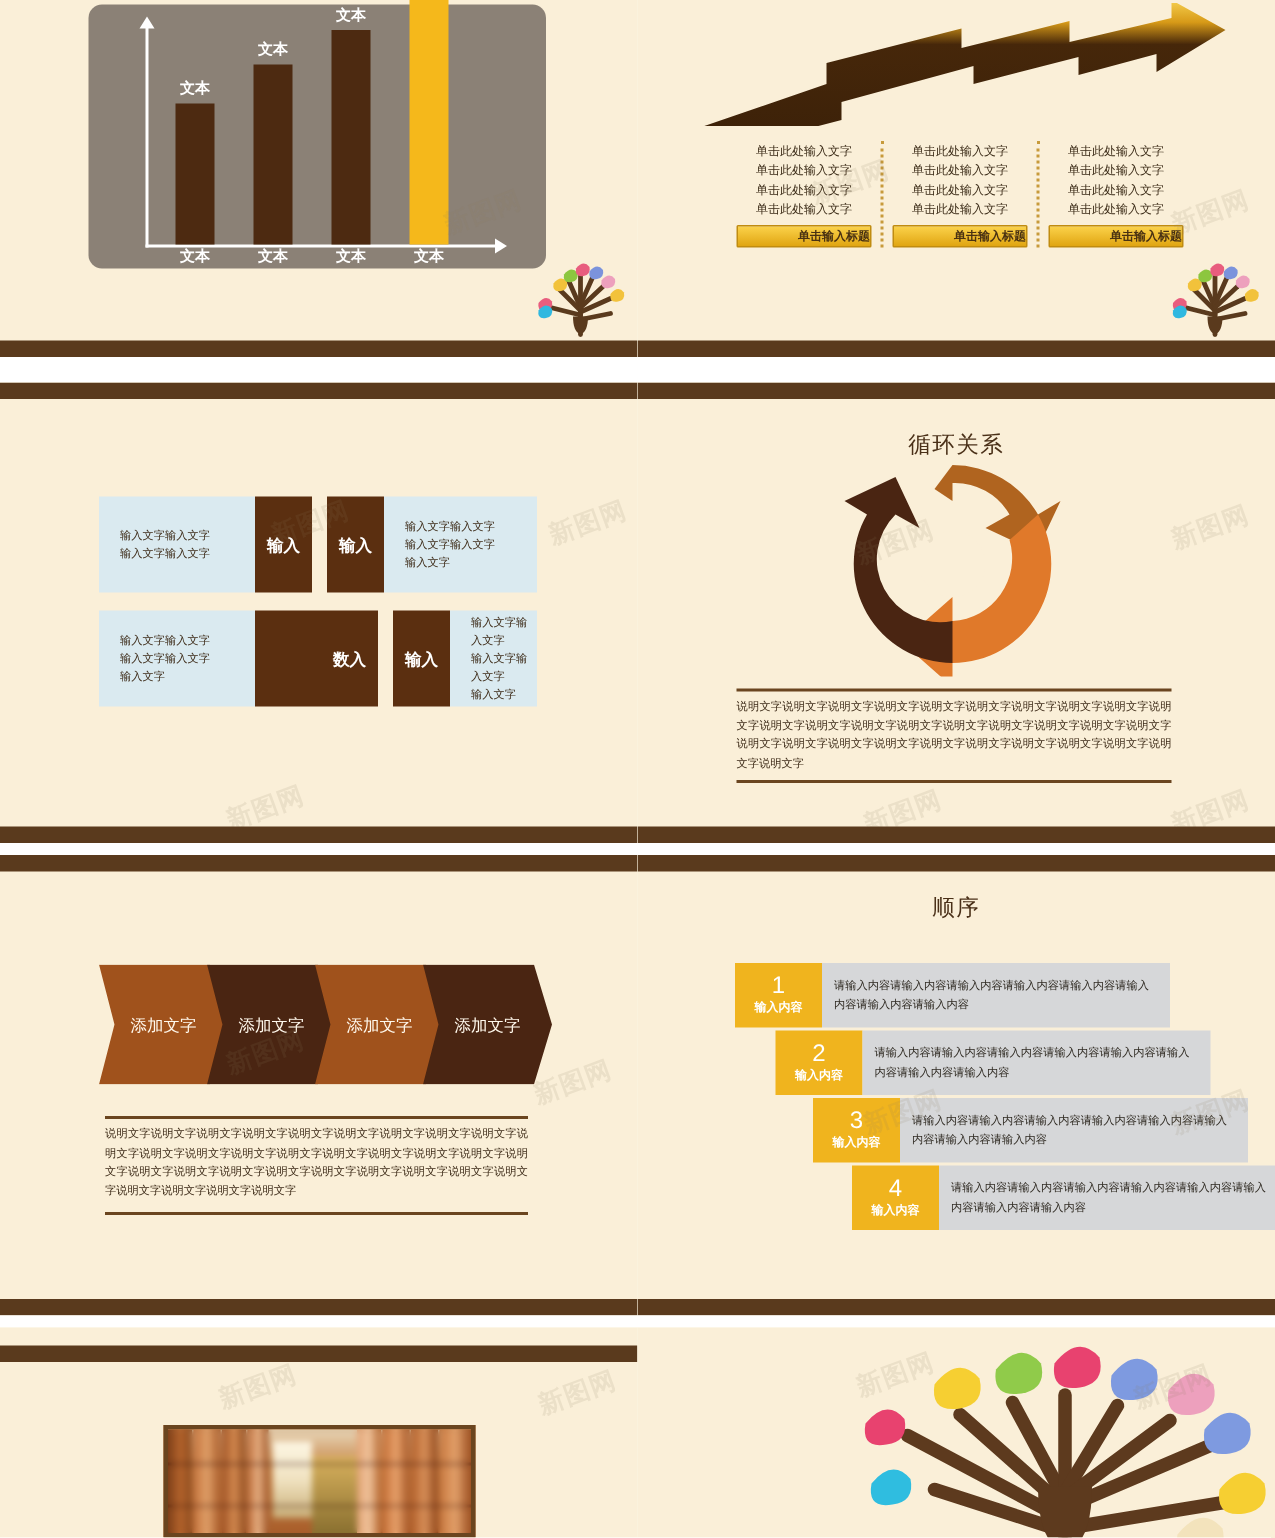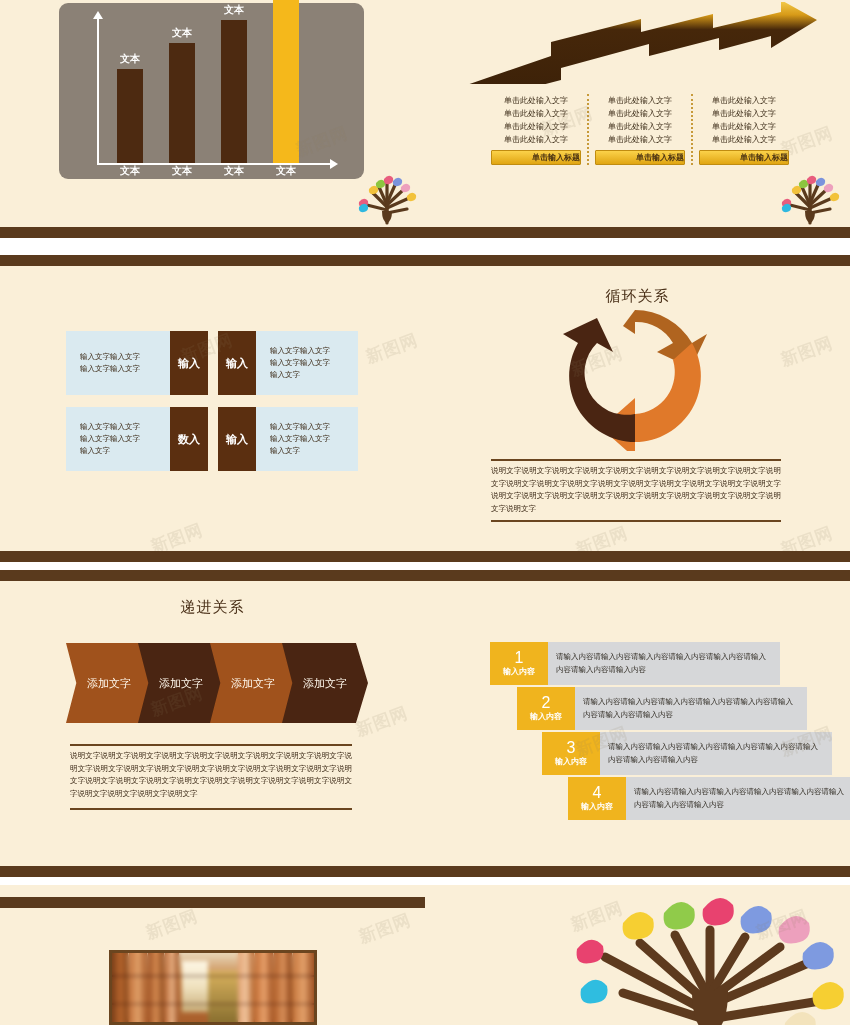--- a/index.html
+++ b/index.html
@@ -299,21 +299,21 @@
     </div>
 
     <div class="relrow" style="left:66px;top:152px;width:292px;height:64px;">
       <div class="relpane" style="width:104px;padding-left:14px;">
         <div>
           <div class="t">输入文字输入文字</div>
           <div class="t">输入文字输入文字</div>
           <div class="t">输入文字</div>
         </div>
       </div>
-      <div class="relbadge" style="width:38px;">数入</div>
+      <div class="relbadge" style="width:38px;padding-left:44px;">数入</div>
       <div style="width:10px;background:#faefd8;"></div>
       <div class="relbadge" style="width:38px;">输入</div>
       <div class="relpane" style="flex:1;padding-left:14px;">
         <div>
           <div class="t">输入文字输入文字</div>
           <div class="t">输入文字输入文字</div>
           <div class="t">输入文字</div>
         </div>
       </div>
     </div>
@@ -351,21 +351,20 @@
     <div class="wm" style="left:150px;top:275px;">新图网</div>
     <div class="wm" style="left:355px;top:275px;">新图网</div>
 
     <div class="botbar"></div>
   </div>
 
   <div class="gap" style="left:0;top:562px;width:850px;height:8px;"></div>
 
   <div class="slide" style="left:0;top:570px;width:425px;height:307px;">
     <div class="topbar"></div>
-    <div class="slide-title" style="top:28px;">递进关系</div>
 
     <div class="chevwrap">
       <div class="chev" style="left:0;width:86px;background:#a0521c;">
         <span>添加文字</span>
       </div>
       <div class="chev" style="left:72px;width:86px;background:#4a2512;">
         <span>添加文字</span>
       </div>
       <div class="chev" style="left:144px;width:86px;background:#a0521c;">
         <span>添加文字</span>
@@ -380,20 +379,21 @@
     <div class="hr" style="left:70px;top:238px;width:282px;"></div>
 
     <div class="wm" style="left:150px;top:120px;">新图网</div>
     <div class="wm" style="left:355px;top:140px;">新图网</div>
 
     <div class="botbar"></div>
   </div>
 
   <div class="slide" style="left:425px;top:570px;width:425px;height:307px;">
     <div class="topbar"></div>
+    <div class="slide-title" style="top:26px;">顺序</div>
 
     <div class="seqrow" style="left:65px;top:72px;width:290px;height:43px;">
       <div class="seqnum">
         <span class="n">1</span>
         <span class="l">输入内容</span>
       </div>
       <div class="seqtxt">请输入内容请输入内容请输入内容请输入内容请输入内容请输入内容请输入内容请输入内容</div>
     </div>
 
     <div class="seqrow" style="left:92px;top:117px;width:290px;height:43px;">

